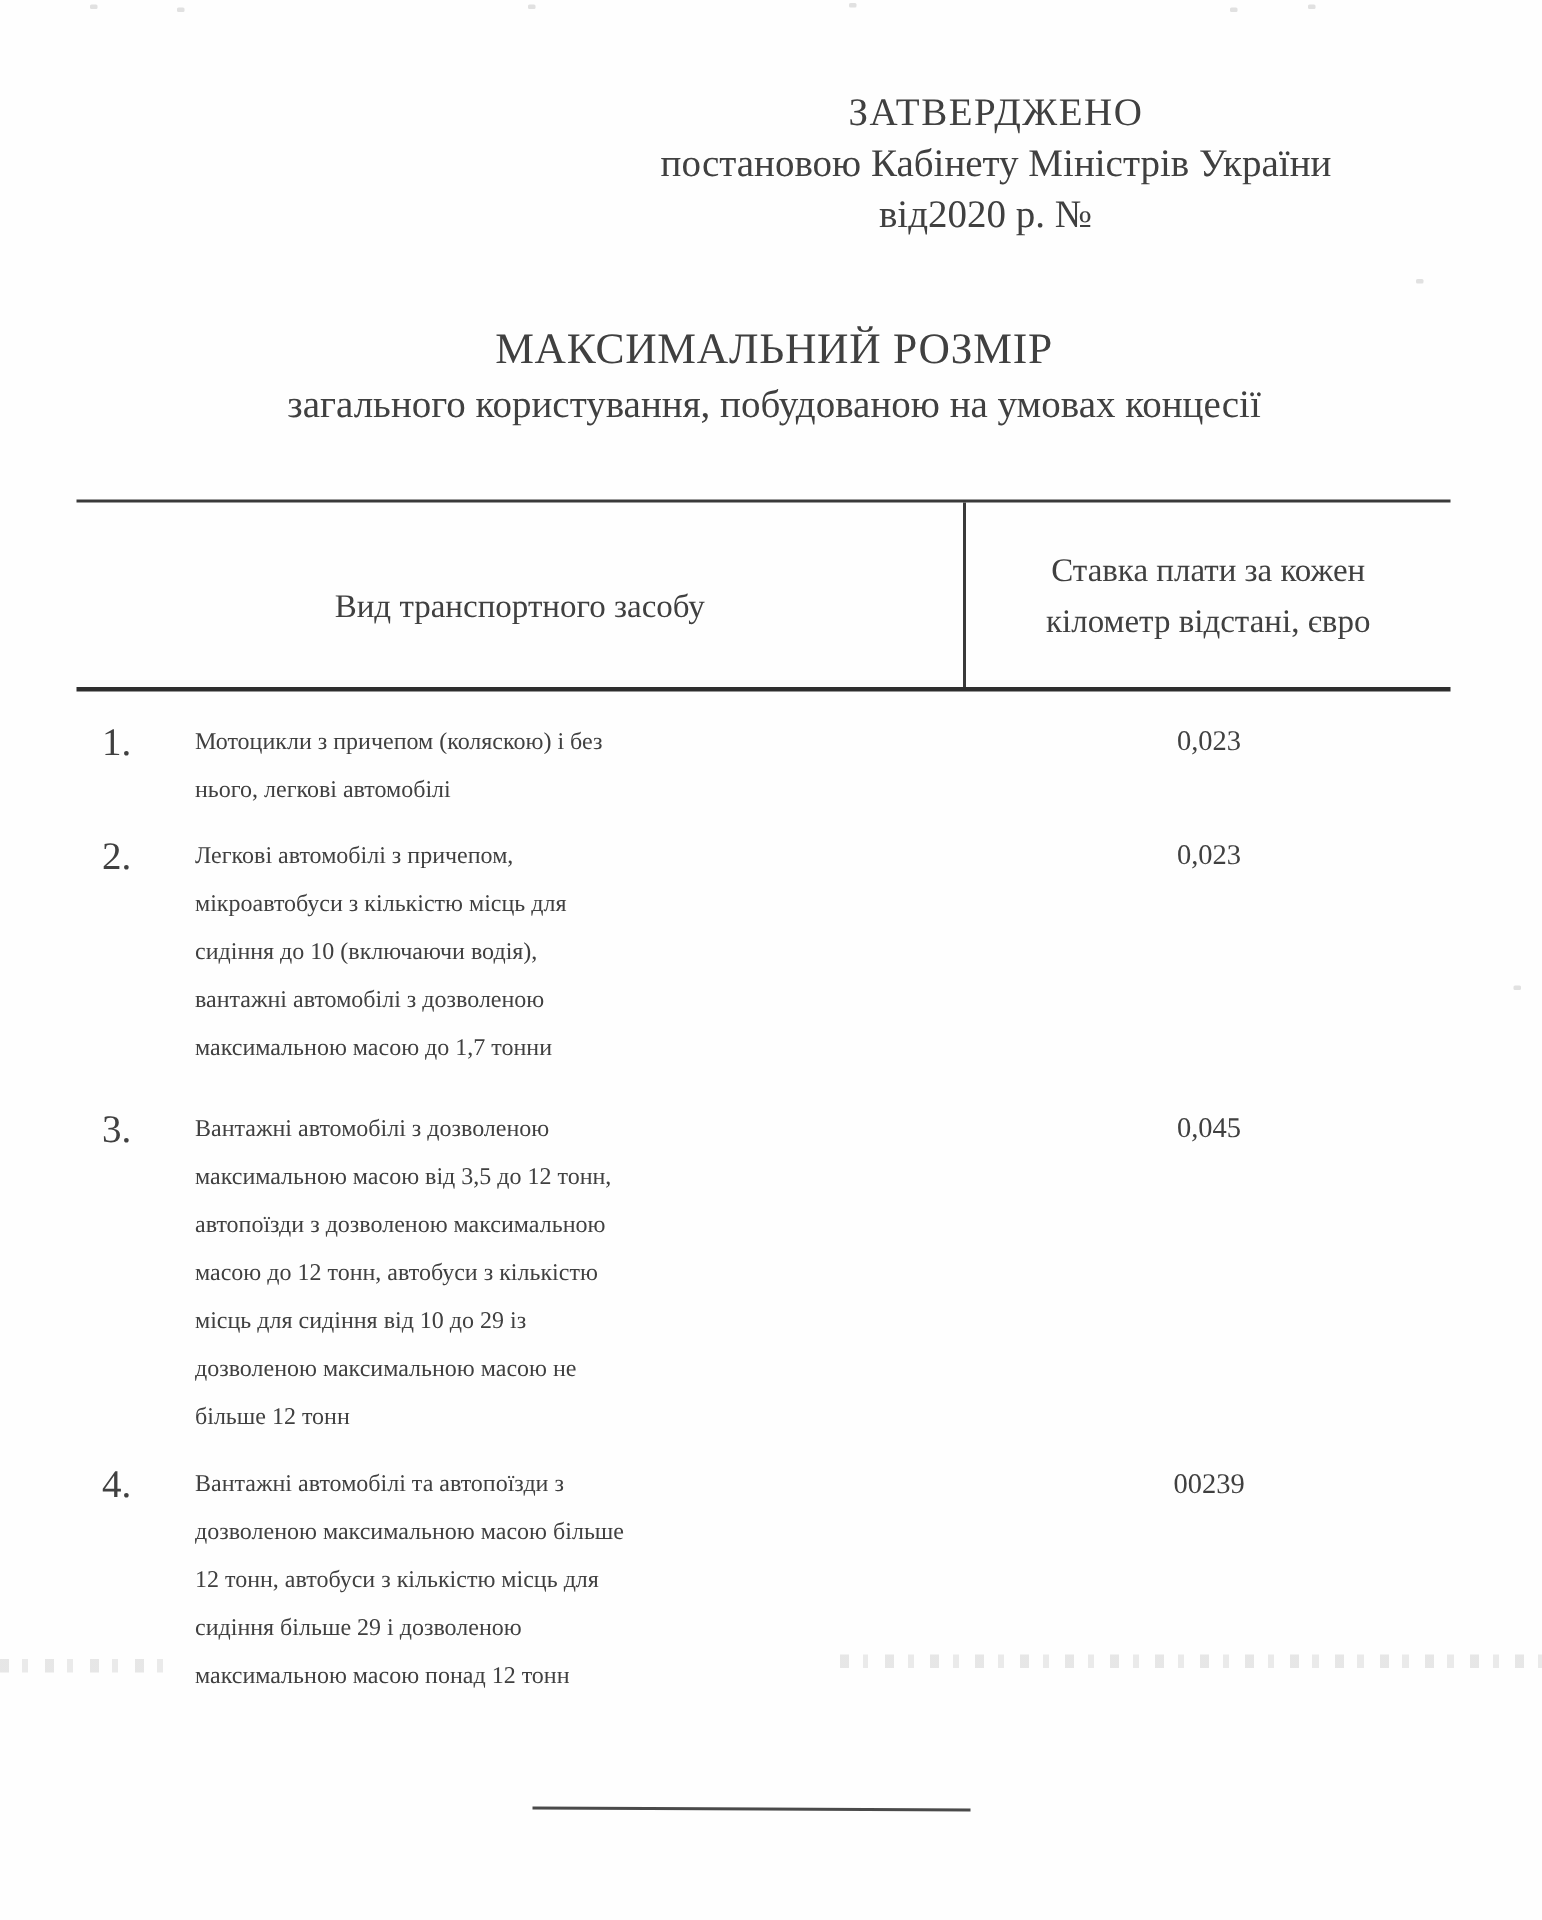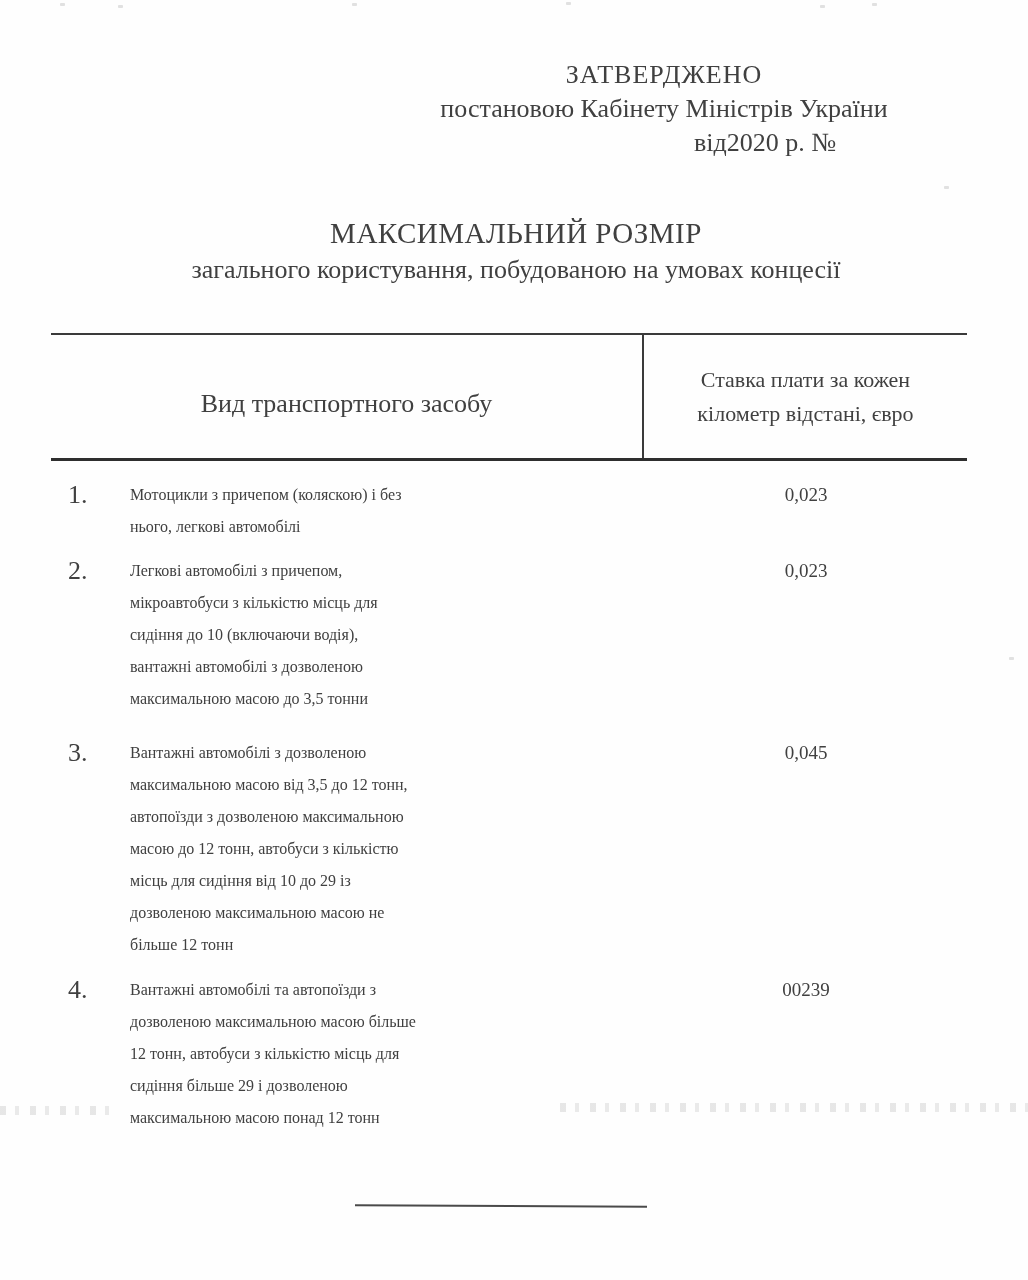--- a/index.html
+++ b/index.html
@@ -20,21 +20,21 @@
     top: 58px;
     left: 416px;
     width: 496px;
     text-align: center;
     font-size: 26px;
     line-height: 34px;
   }
   .approval .line1 { letter-spacing: 1px; }
   .approval .line3 {
     display: flex;
-    justify-content: flex-end;
+    justify-content: center;
     padding-left: 62px;
     padding-right: 76px;
     font-family: Liberation Serif, serif;
   }
 
   
   .doc-title {
     position: absolute;
     top: 213px;
     left: 16px;
@@ -57,21 +57,21 @@
     border-top: 2px solid #3a3a3a;
     border-bottom: 3px solid #2e2e2e;
     height: 128px;
   }
   .th-left {
     width: 593px;
     border-right: 2px solid #3a3a3a;
     display: flex;
     align-items: center;
     justify-content: center;
-    font-size: 26px;
+    font-size: 22px;
     padding-top: 14px;
   }
   .th-right {
     flex: 1;
     display: flex;
     align-items: center;
     justify-content: center;
     text-align: center;
     font-size: 22px;
     line-height: 34px;
@@ -160,21 +160,21 @@
         <div class="cell-desc">Мотоцикли з причепом (коляскою) і без
 нього, легкові автомобілі</div>
         <div class="cell-rate">0,023</div>
       </div>
       <div class="row r2">
         <div class="cell-num">2.</div>
         <div class="cell-desc">Легкові автомобілі з причепом,
 мікроавтобуси з кількістю місць для
 сидіння до 10 (включаючи водія),
 вантажні автомобілі з дозволеною
-максимальною масою до 3,5 тонни</div>
+максимальною масою до 1,7 тонни</div>
         <div class="cell-rate">0,023</div>
       </div>
       <div class="row r3">
         <div class="cell-num">3.</div>
         <div class="cell-desc">Вантажні автомобілі з дозволеною
 максимальною масою від 3,5 до 12 тонн,
 автопоїзди з дозволеною максимальною
 масою до 12 тонн, автобуси з кількістю
 місць для сидіння від 10 до 29 із
 дозволеною максимальною масою не

